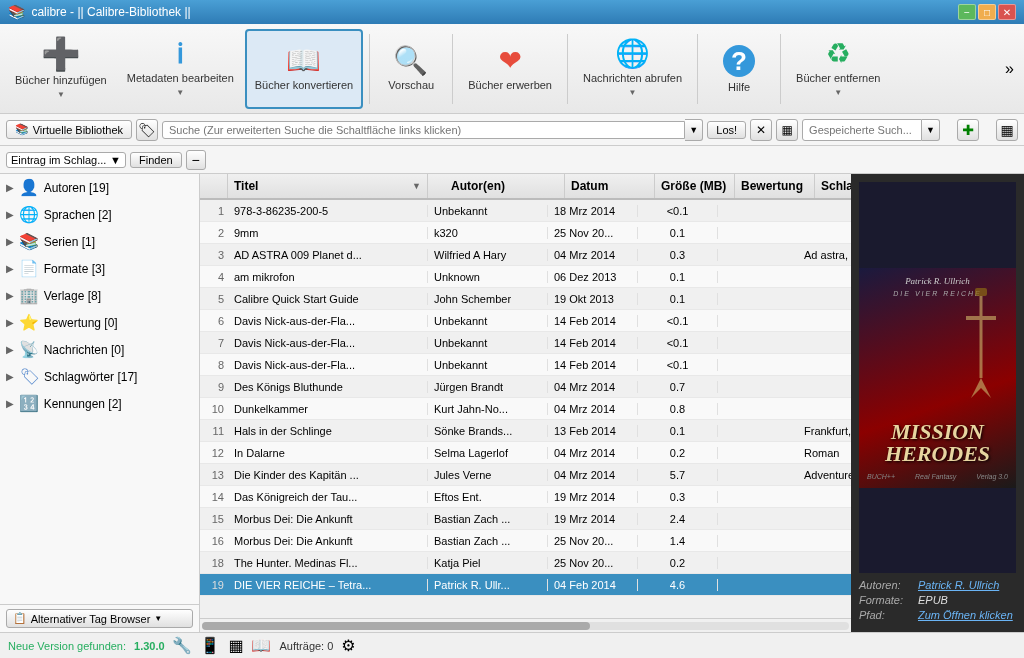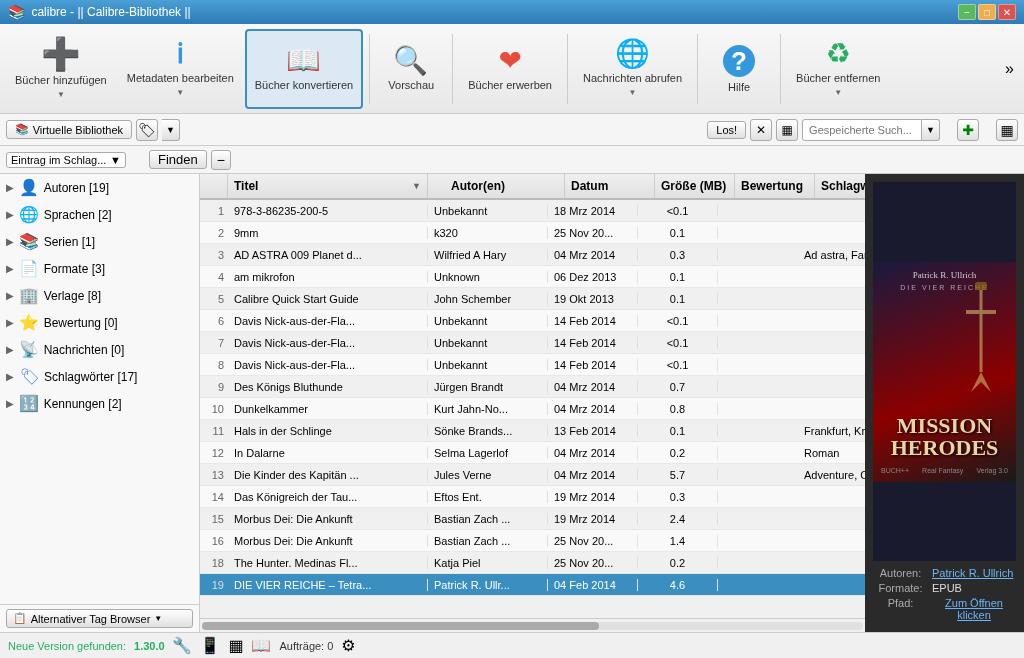--- a/index.html
+++ b/index.html
@@ -32,21 +32,21 @@
     .search-btn { background: linear-gradient(to bottom, #fff, #e0e0e0); border: 1px solid #aaa; border-radius: 3px; padding: 2px 8px; cursor: pointer; font-size: 11px; }
     .icon-btn { width: 22px; height: 22px; border: 1px solid #aaa; border-radius: 3px; background: linear-gradient(to bottom, #fff, #e0e0e0); cursor: pointer; display: flex; align-items: center; justify-content: center; font-size: 12px; }
     .saved-search { display: flex; align-items: center; gap: 17px; }
     .search-combo { display: flex; align-items: center; }
     .search-combo input { border: 1px solid #aaa; border-radius: 3px 0 0 3px; padding: 2px 6px; font-size: 11px; flex: 1; min-width: 120px; }
     .search-combo .dropdown-arrow { border: 1px solid #aaa; border-left: none; border-radius: 0 3px 3px 0; background: linear-gradient(to bottom, #fff, #e0e0e0); padding: 2px 4px; cursor: pointer; font-size: 9px; height: 22px; display: flex; align-items: center; }
 
     
     #tagbar { background: #f5f5f5; border-bottom: 1px solid #ccc; padding: 3px 6px; display: flex; align-items: center; gap: 4px; height: 28px; }
     .tag-combo { border: 1px solid #aaa; border-radius: 3px; padding: 1px 4px; font-size: 11px; width: 120px; display: flex; align-items: center; justify-content: space-between; background: white; cursor: pointer; }
-    .find-btn { background: linear-gradient(to bottom, #fff, #e0e0e0); border: 1px solid #aaa; border-radius: 3px; padding: 1px 8px; cursor: pointer; font-size: 13px; margin-left: 19px; }
+    .find-btn { background: linear-gradient(to bottom, #fff, #e0e0e0); border: 1px solid #aaa; border-radius: 3px; padding: 1px 8px; cursor: pointer; font-size: 11px; }
     .minus-btn { background: linear-gradient(to bottom, #fff, #e0e0e0); border: 1px solid #aaa; border-radius: 3px; width: 20px; height: 20px; display: flex; align-items: center; justify-content: center; cursor: pointer; font-size: 14px; }
 
     
     #main { display: flex; flex: 1; overflow: hidden; }
 
     
     #sidebar { width: 200px; background: #f8f8f8; border-right: 1px solid #ccc; display: flex; flex-direction: column; overflow-y: auto; }
     .sidebar-category { padding: 4px 8px 4px 6px; display: flex; align-items: center; gap: 4px; cursor: pointer; font-size: 12px; font-weight: normal; }
     .expand-arrow { color: #666; font-size: 10px; margin-right: 2px; }
     .sidebar-icon { font-size: 16px; }
@@ -85,25 +85,25 @@
     .cell { padding: 0 6px; font-size: 11px; overflow: hidden; text-overflow: ellipsis; white-space: nowrap; border-right: 1px solid #e0e0e0; }
     .cell-title { width: 200px; min-width: 200px; }
     .cell-author { width: 120px; min-width: 120px; }
     .cell-date { width: 90px; min-width: 90px; }
     .cell-size { width: 80px; min-width: 80px; text-align: center; }
     .cell-rating { width: 80px; min-width: 80px; text-align: center; }
     .cell-tags { width: 130px; min-width: 130px; }
     .cell-series { width: 80px; min-width: 80px; }
 
     
-    #cover-panel { width: 159px; background: #2a2a2a; display: flex; flex-direction: column; padding: 8px; gap: 6px; }
+    #cover-panel { width: 173px; background: #2a2a2a; display: flex; flex-direction: column; padding: 8px; gap: 6px; font-style: italic; }
     #cover-img { background: #1a1a2e; width: 100%; flex: 1; display: flex; align-items: center; justify-content: center; overflow: hidden; position: relative; }
     #cover-art { width: 100%; background: linear-gradient(160deg, #1a1a3e 0%, #8b0000 60%, #1a1a1a 100%); display: flex; flex-direction: column; align-items: center; justify-content: flex-end; padding: 8px; min-height: 200px; position: relative; }
     #cover-info { color: #ddd; font-size: 11px; }
-    .cover-info-row { display: flex; gap: 4px; margin-bottom: 3px; text-align: center; }
+    .cover-info-row { display: flex; gap: 4px; margin-bottom: 3px; }
     .cover-info-label { color: #aaa; min-width: 55px; }
     .cover-info-link { color: #6ab4f5; cursor: pointer; text-decoration: underline; }
 
     
     #hscroll { height: 14px; background: #f0f0f0; border-top: 1px solid #ccc; display: flex; align-items: center; padding: 0 2px; }
     .hscroll-track { flex: 1; height: 8px; background: #e0e0e0; border-radius: 4px; position: relative; }
     .hscroll-thumb { position: absolute; left: 0; top: 0; width: 60%; height: 100%; background: #aaa; border-radius: 4px; }
 
     
     #statusbar { background: #f0f0f0; border-top: 1px solid #ccc; padding: 3px 8px; display: flex; align-items: center; justify-content: space-between; height: 26px; font-size: 11px; }
@@ -181,20 +181,21 @@
   <div style="font-size:16px;cursor:pointer;padding:4px;">»</div>
 </div>
 
 <div id="searchbar">
   <button class="lib-btn">
     <span>📚</span>
     <span>Virtuelle Bibliothek</span>
   </button>
   <button class="icon-btn" style="font-size:14px;">🏷</button>
   <div class="search-combo" style="flex:1;">
+    <input type="text" class="search-input" style="flex: 1 1 0%; border-radius: 3px 0px 0px 3px;" placeholder="Suche (Zur erweiterten Suche die Schaltfläche links klicken)">
     <div class="dropdown-arrow">▼</div>
   </div>
   <button class="search-btn">Los!</button>
   <button class="icon-btn">✕</button>
   <button class="icon-btn">▦</button>
   <div class="saved-search">
     <div class="search-combo">
       <input type="text" style="border: 1px solid rgb(170, 170, 170); border-radius: 3px 0px 0px 3px; padding: 2px 6px; font-size: 11px; width: 120px; height: 22px;" placeholder="Gespeicherte Such...">
       <div class="dropdown-arrow">▼</div>
     </div>

